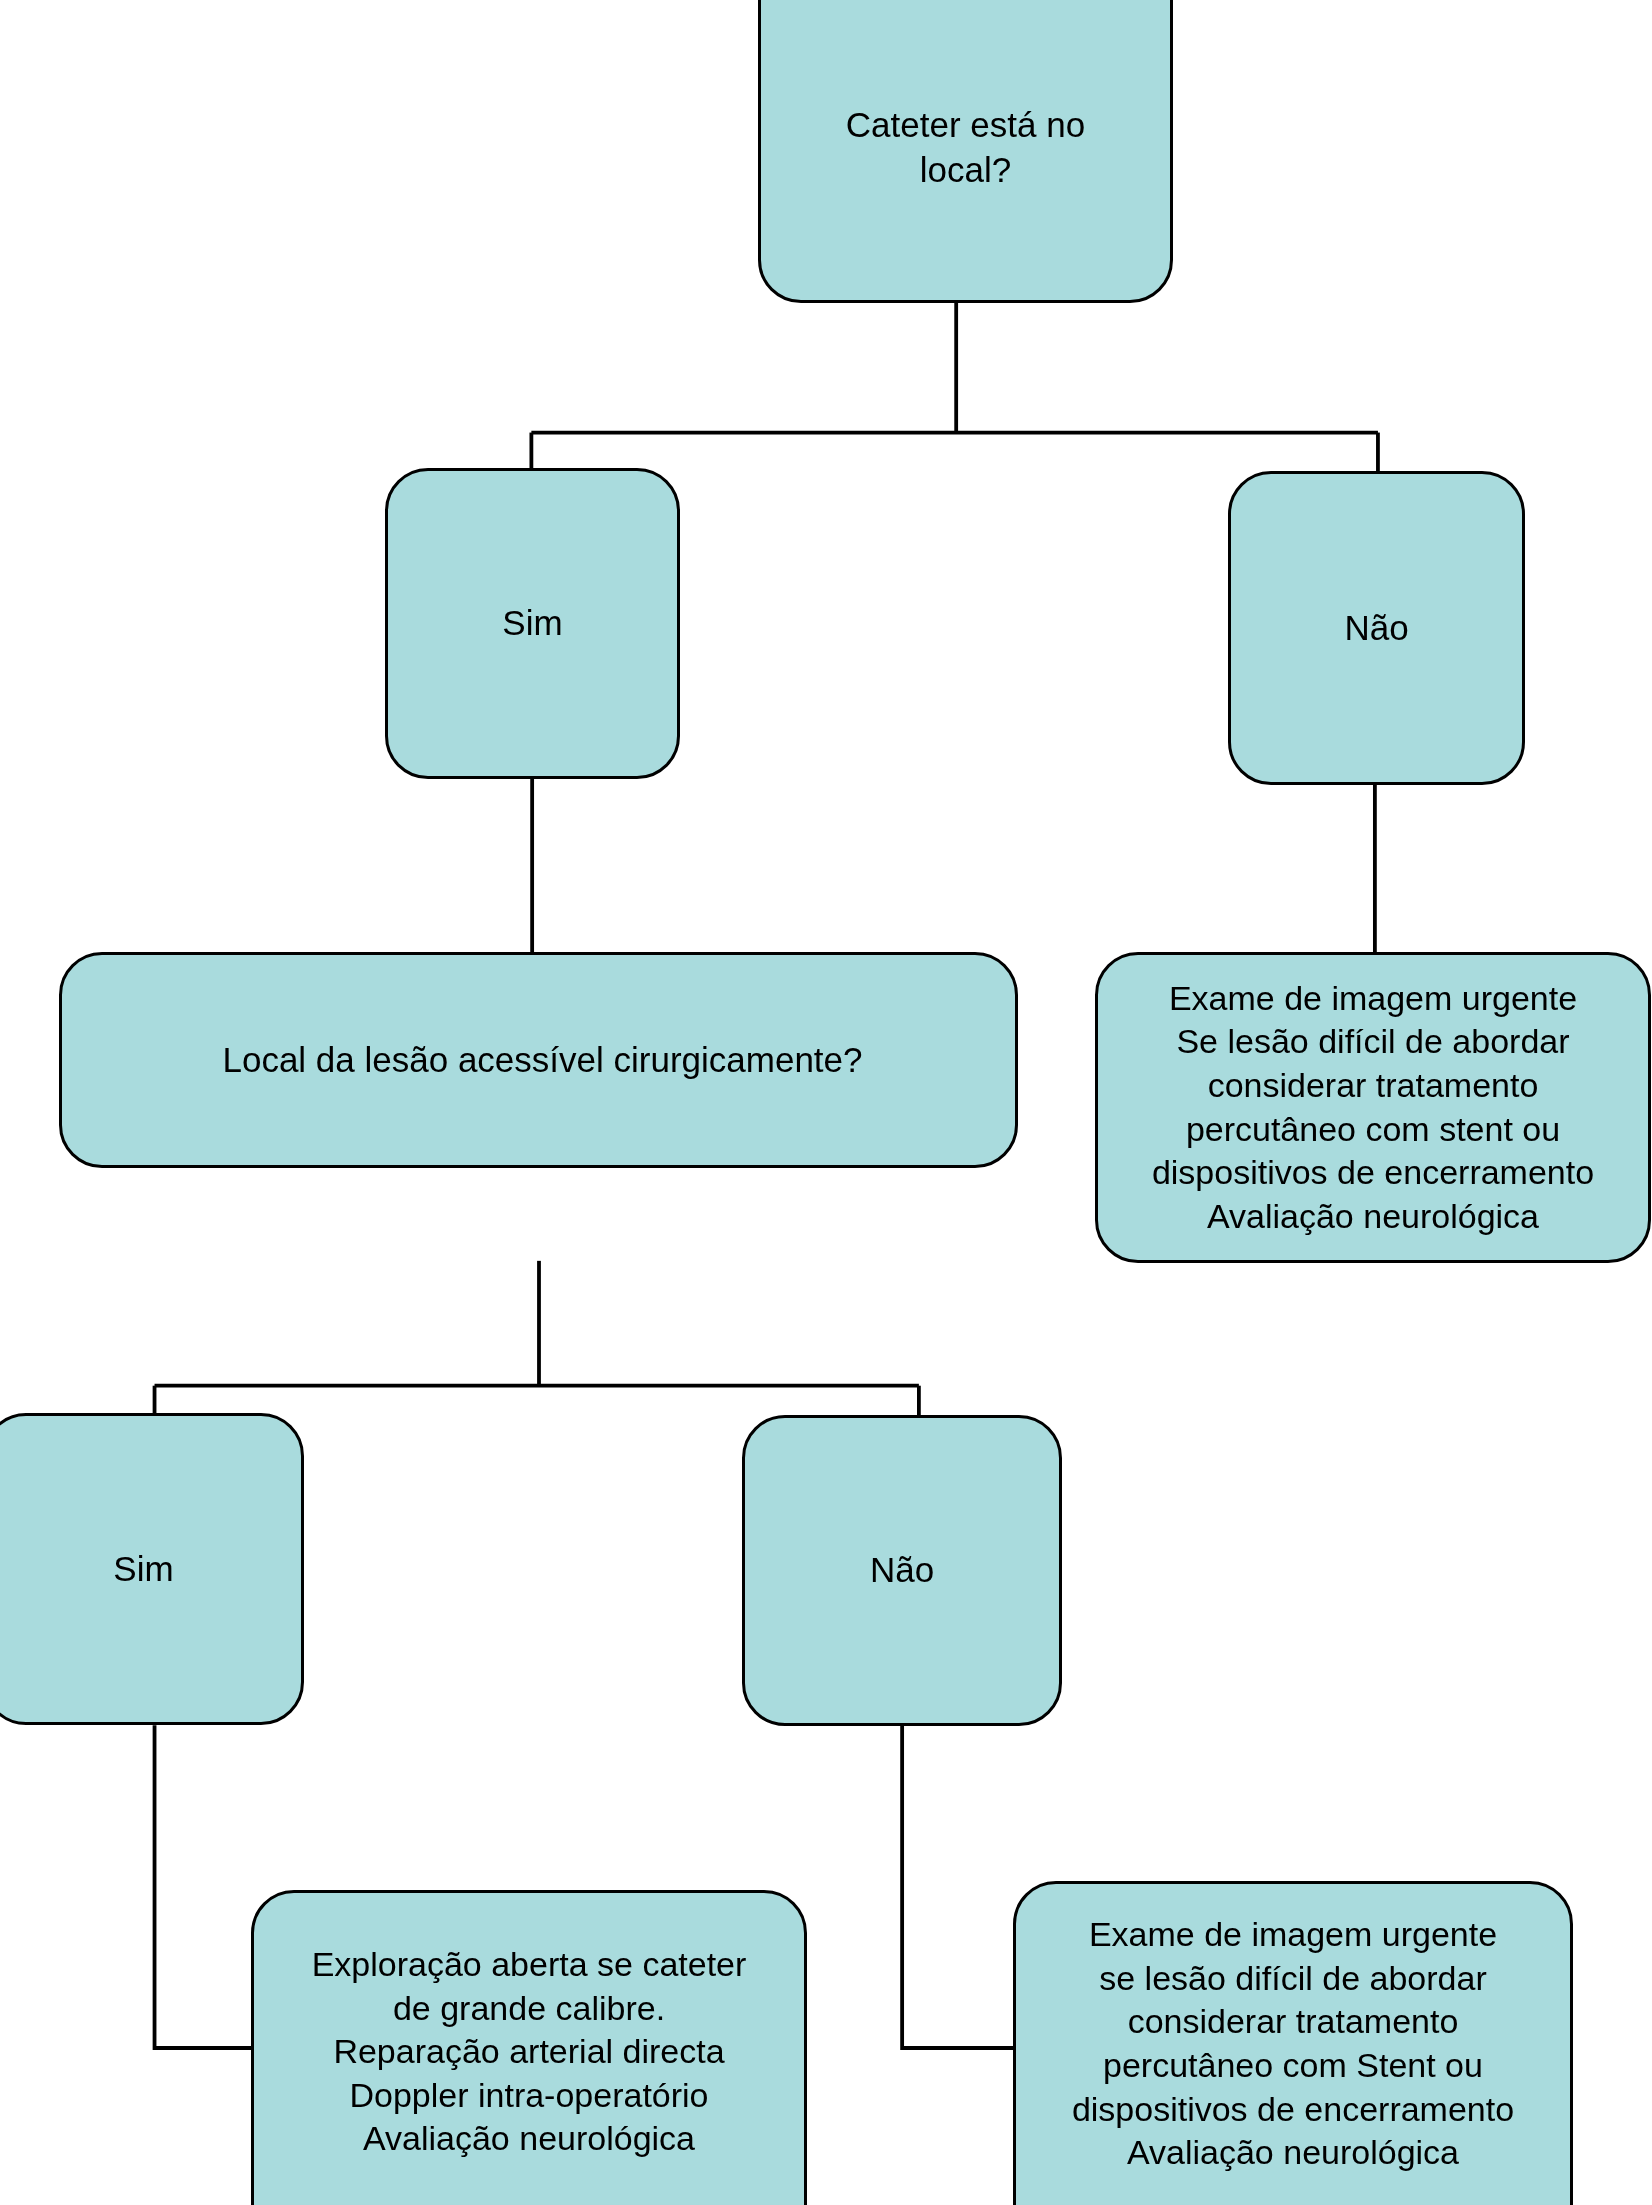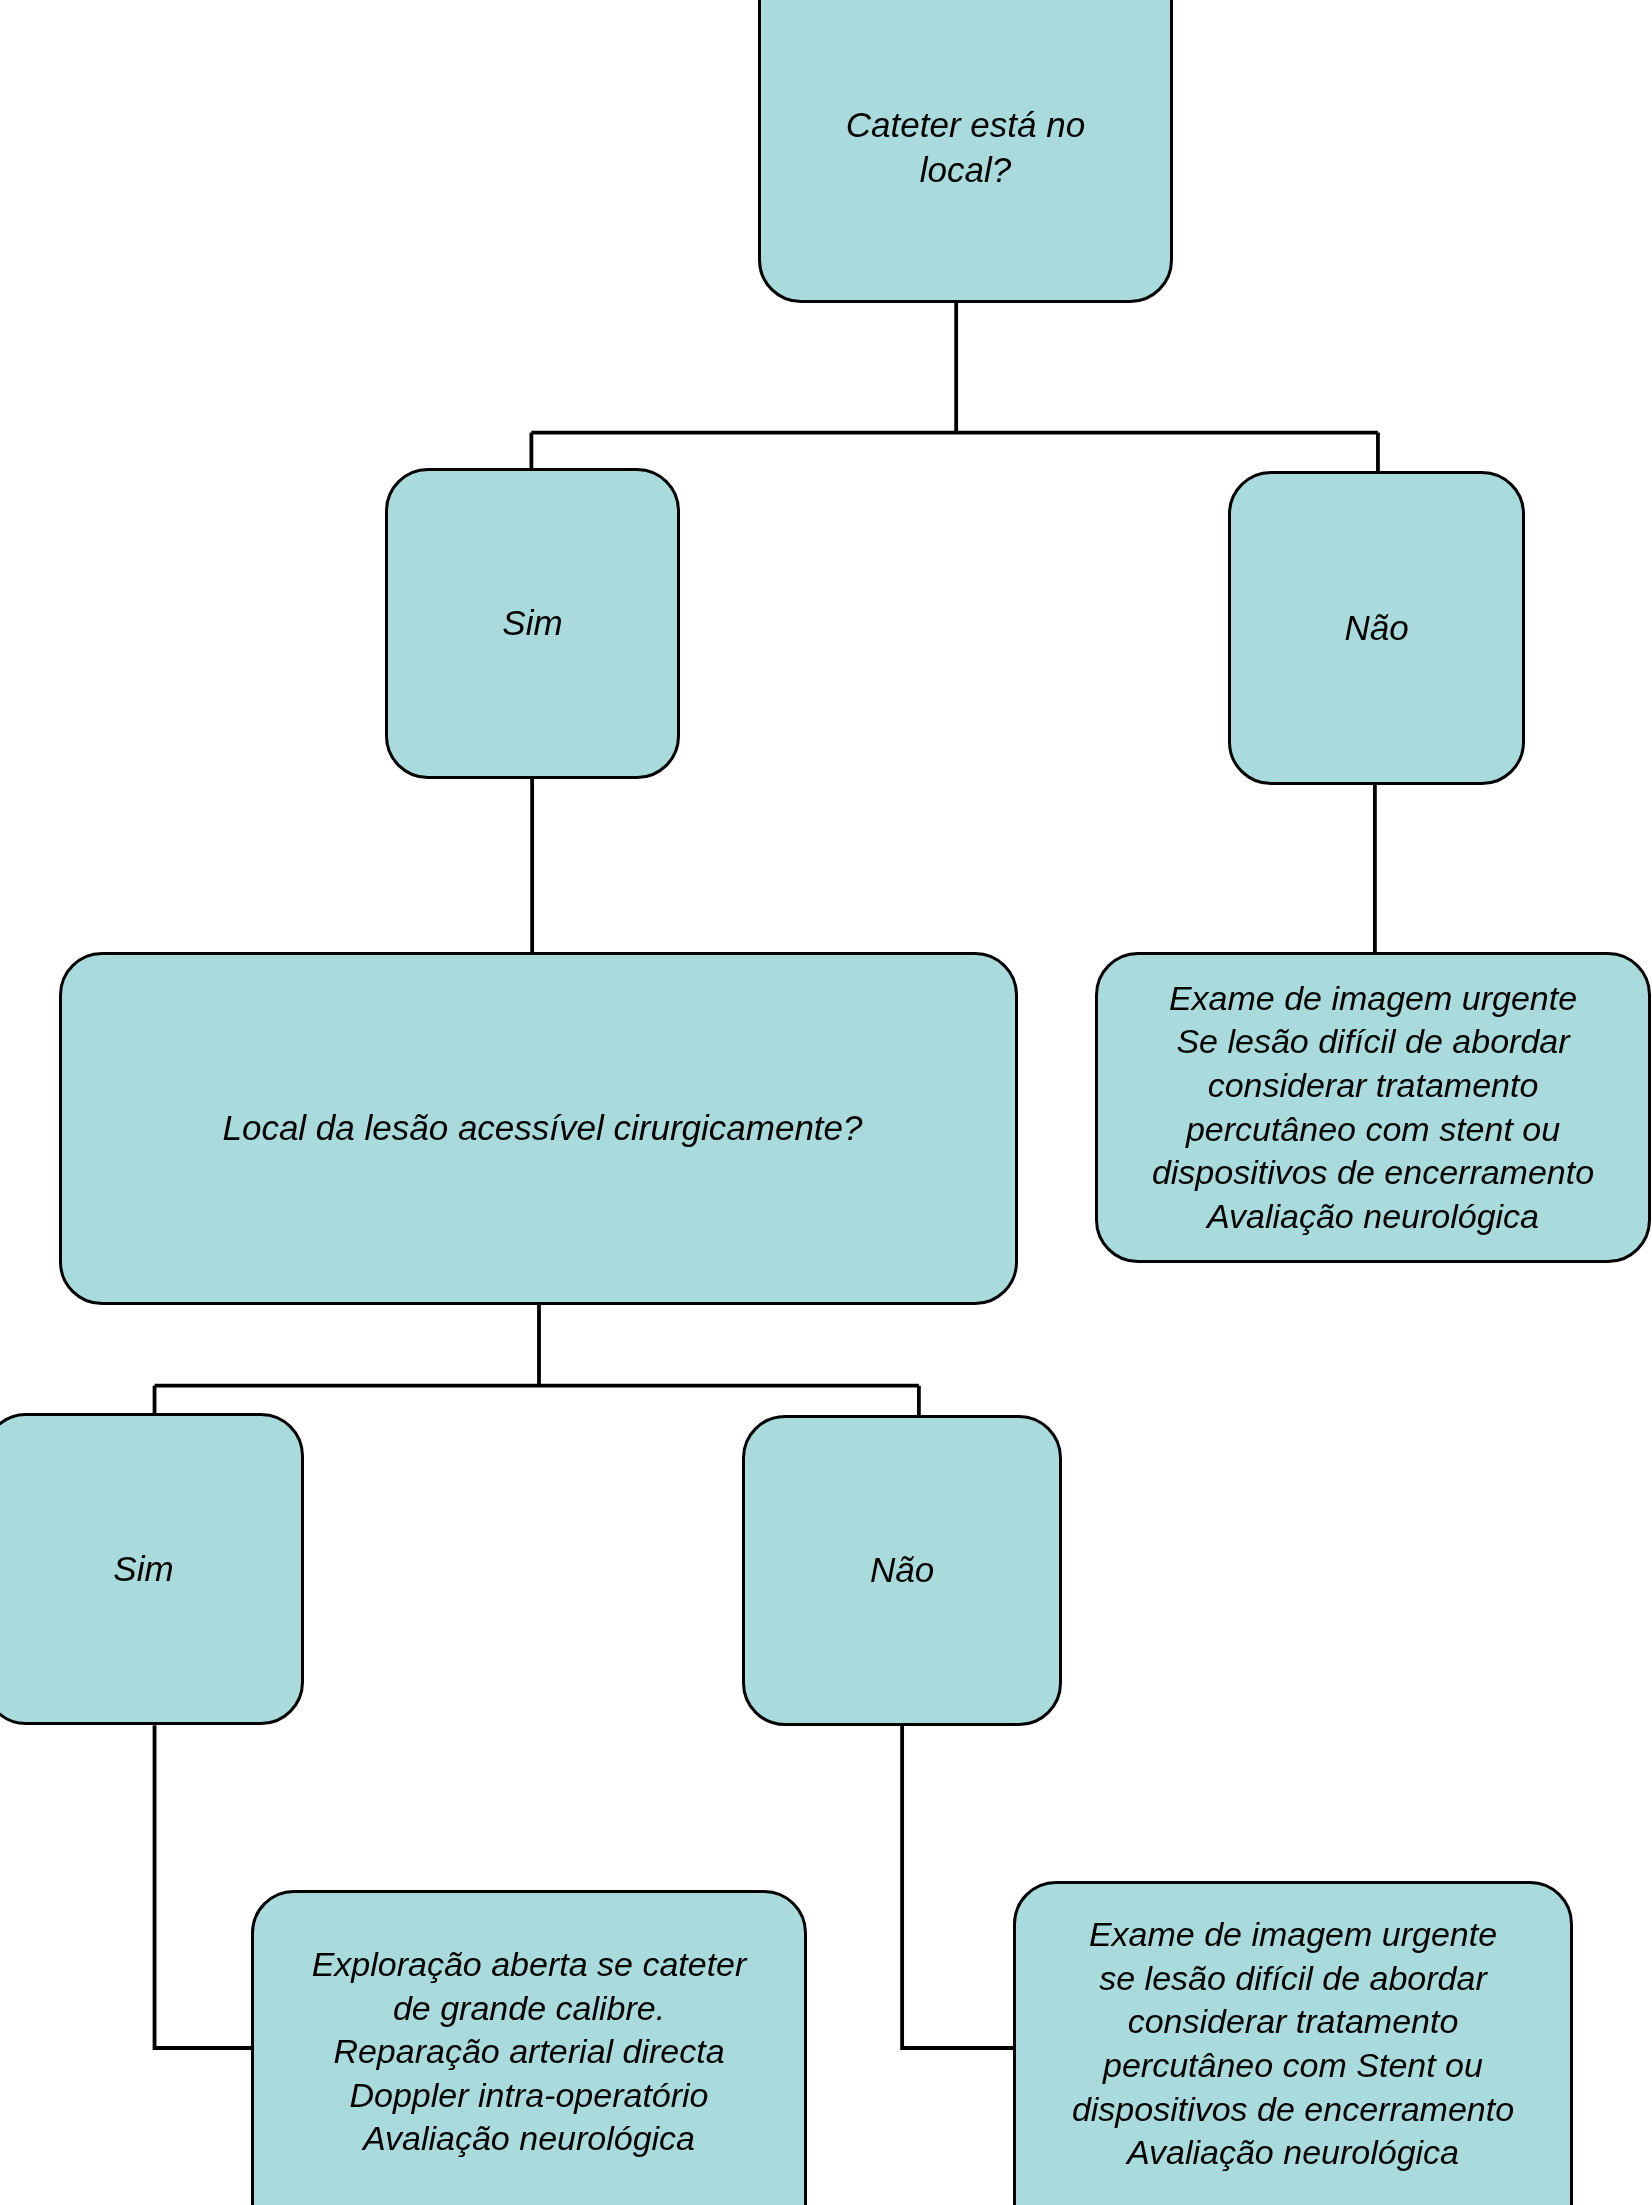--- a/index.html
+++ b/index.html
@@ -10,21 +10,20 @@
   }
   body {
     font-family: "Liberation Sans", "DejaVu Sans", sans-serif;
   }
   #canvas {
     position: relative;
     width: 1652px;
     height: 2205px;
     background: #ffffff;
     overflow: hidden;
-    font-style: italic;
   }
   .edges {
     position: absolute;
     left: 0;
     top: 0;
     width: 1652px;
     height: 2205px;
     pointer-events: none;
   }
   .node {
@@ -48,21 +47,21 @@
     box-sizing: border-box;
     white-space: pre-line;
   }
   
   #n-root      { left: 758px;  top: -47px;   width: 415px;  height: 350px;  font-size: 35px; }
   #n-root .txt { transform: translateY(20px); }
 
   #n-yes1      { left: 385px;  top: 468px;   width: 295px;  height: 311px;  font-size: 35px; }
   #n-no1       { left: 1228px; top: 471px;   width: 297px;  height: 314px;  font-size: 35px; }
 
-  #n-acess     { left: 59px;   top: 952px;  width: 959px; height: 353px;  font-size: 35px; padding-left: 8px; }
+  #n-acess     { left: 59px;   top: 952px;  width: 959px; height: 216px;  font-size: 35px; padding-left: 8px; }
   #n-img1      { left: 1095px; top: 952px;  width: 556px;  height: 311px;  font-size: 34px; }
 
   #n-yes2      { left: -17px;  top: 1413px;  width: 321px;  height: 312px;  font-size: 35px; }
   #n-no2       { left: 742px;  top: 1415px;  width: 320px;  height: 311px;  font-size: 35px; }
 
   #n-open      { left: 251px;  top: 1890px;  width: 556px;  height: 358px;  font-size: 34px; }
   #n-open .txt { transform: translateY(-17px); }
 
   #n-img2      { left: 1013px; top: 1881px;  width: 560px;  height: 366px;  font-size: 34px; }
   #n-img2 .txt { transform: translateY(-20px); }

